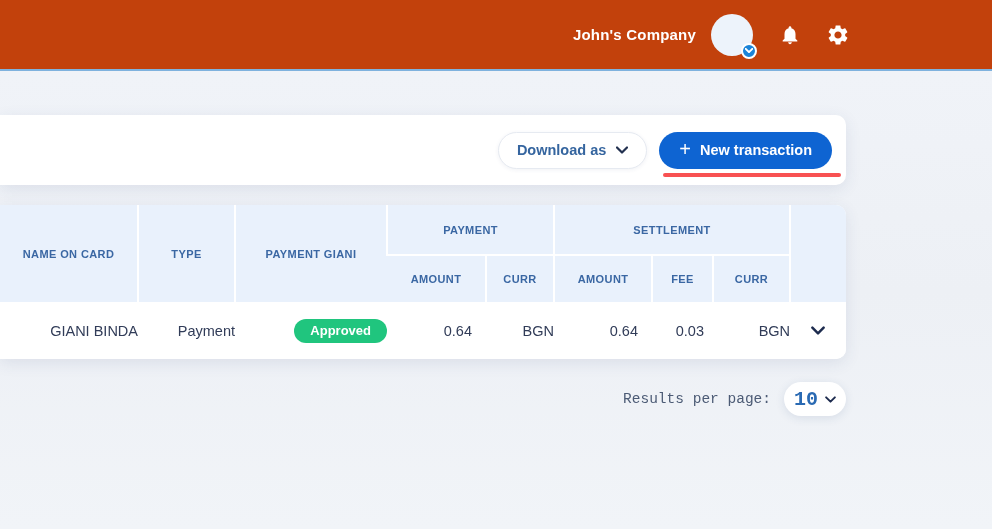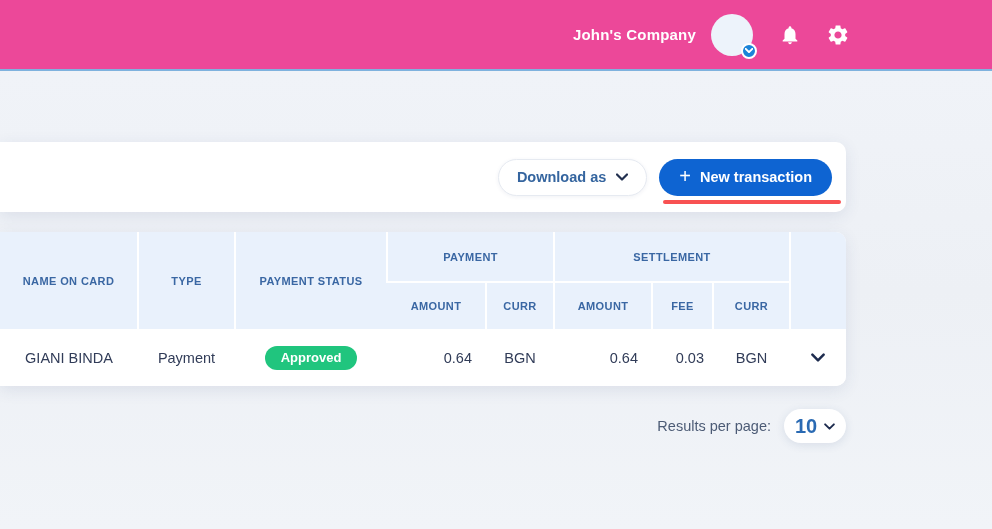--- a/index.html
+++ b/index.html
@@ -3,40 +3,40 @@
 <meta charset="utf-8">
 <style>
   * { margin:0; padding:0; box-sizing:border-box; }
   html,body { width:992px; height:529px; overflow:hidden; }
   body {
     font-family:"Liberation Sans","DejaVu Sans",sans-serif;
     background:linear-gradient(180deg,#f1f4f9 0%,#edf0f5 55%,#f1f4f8 100%);
   }
   
   .topbar {
-    height:71px; background:#ec4899; border-bottom:2px solid #7fb2de;
+    height:71px; background:#c2410c; border-bottom:2px solid #7fb2de;
     display:flex; align-items:center; justify-content:flex-end;
     padding-right:142px;
   }
   .company-name { color:#ffffff; font-weight:700; font-size:15px; margin-right:15px; letter-spacing:.2px; }
   .avatar-wrap { position:relative; width:42px; height:42px; margin-right:26px; cursor:pointer; }
   .avatar { width:42px; height:42px; border-radius:50%; background:#edf3fb; }
   .avatar-badge {
     position:absolute; right:-4px; bottom:-3px; width:16px; height:16px; border-radius:50%;
     background:#1b84d8; border:2px solid #ffffff;
     display:flex; align-items:center; justify-content:center;
   }
   .icon-btn { background:none; border:none; cursor:pointer; display:flex; align-items:center; }
   .icon-bell { margin-right:25px; }
   
   .main { width:846px; }
   .card-shadow { box-shadow:0 4px 16px rgba(45,70,120,.10); }
   
   .toolbar-card {
-    position:relative; margin-top:71px; height:70px; background:#ffffff;
+    position:relative; margin-top:44px; height:70px; background:#ffffff;
     border-radius:0 10px 10px 0;
     display:flex; align-items:center; justify-content:flex-end;
     padding-right:14px; gap:12px;
   }
   .btn-download {
     height:37px; padding:0 18px; border-radius:19px; background:#ffffff;
     border:1px solid #e6eaf1; box-shadow:0 1px 4px rgba(40,60,110,.07);
     color:#35659f; font-weight:700; font-size:14.5px;
     display:flex; align-items:center; gap:10px; cursor:pointer;
     font-family:inherit;
@@ -56,31 +56,31 @@
   .table-card { margin-top:20px; background:#ffffff; border-radius:0 10px 10px 0; overflow:hidden; }
   table { width:846px; border-collapse:collapse; table-layout:fixed; }
   thead th {
     background:#e9f1fc; color:#3a67a3; font-size:11px; font-weight:700;
     letter-spacing:.4px; text-align:center;
   }
   thead th.bl { border-left:2px solid #ffffff; }
   thead tr.group th.grp { height:50px; border-bottom:2px solid #ffffff; }
   thead tr.sub th { height:47px;margin-top:32px; }
   tbody td {
-    height:57px; background:#ffffff; color:#313c58; font-size:14.5px; text-align:center;
+    height:57px; background:#ffffff; color:#313c58; font-size:14.5px; text-align:right;
   }
   td.num { text-align:right; padding-right:14px; }
   td.fee { padding-right:9px; }
   .badge-approved {
     display:inline-block; background:#20c57e; color:#ffffff;
     font-size:13px; font-weight:600; padding:4px 16px 5px; border-radius:12px;
   }
   .row-expand { cursor:pointer; }
   
-  .pagination { margin-top:23px; width:846px; display:flex; justify-content:flex-end; align-items:center; gap:13px; }
+  .pagination { margin-top:23px; width:846px; display:flex; justify-content:flex-end; align-items:center; gap:13px;font-family:Liberation Mono, monospace; }
   .pagination-label { color:#4c5b75; font-size:14.5px; }
   .pagination-pill {
     width:62px; height:34px; border-radius:17px; background:#ffffff; border:none;
     box-shadow:0 2px 10px rgba(45,70,120,.12);
     display:flex; align-items:center; justify-content:center; gap:7px;
     color:#2a6ab3; font-weight:700; font-size:20px; cursor:pointer;
     font-family:inherit;
   }
   svg { display:block; }
 </style>
@@ -143,21 +143,21 @@
           <col style="width:68px">
         <col style="width:98px">
           <col style="width:61px">
           <col style="width:77px">
         <col style="width:56px">
       </colgroup>
       <thead>
         <tr class="group">
           <th rowspan="2">NAME ON CARD</th>
           <th rowspan="2" class="bl">TYPE</th>
-          <th rowspan="2" class="bl">PAYMENT STATUS</th>
+          <th rowspan="2" class="bl">PAYMENT GIANI</th>
           <th colspan="2" class="bl grp">PAYMENT</th>
           <th colspan="3" class="bl grp">SETTLEMENT</th>
           <th rowspan="2" class="bl"></th>
         </tr>
         <tr class="sub">
           <th>AMOUNT</th>
           <th class="bl">CURR</th>
           <th class="bl">AMOUNT</th>
           <th class="bl">FEE</th>
           <th class="bl">CURR</th>

